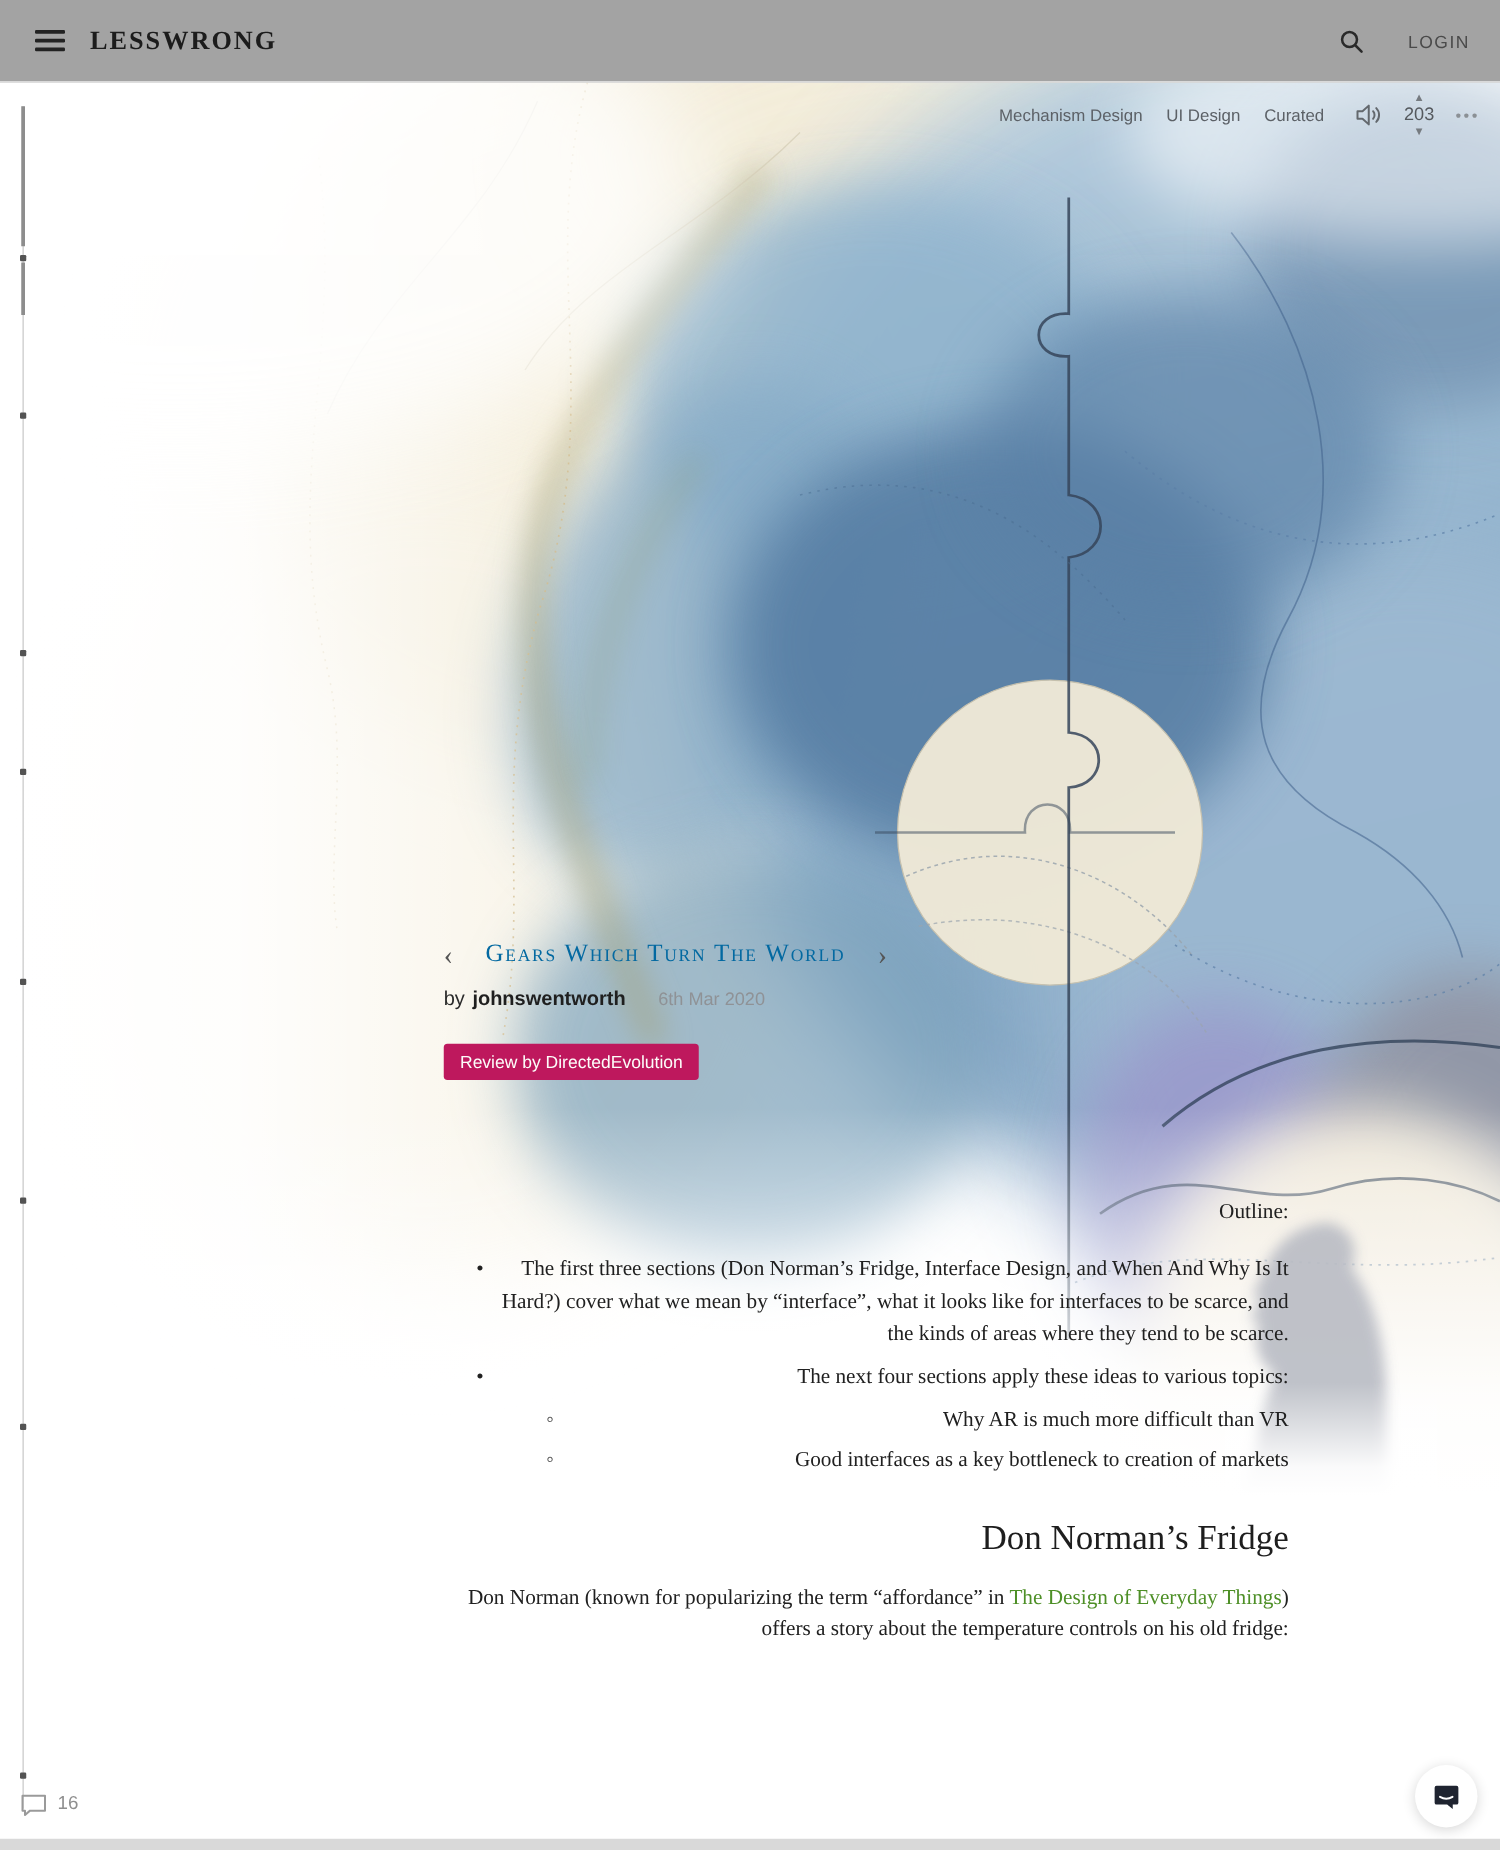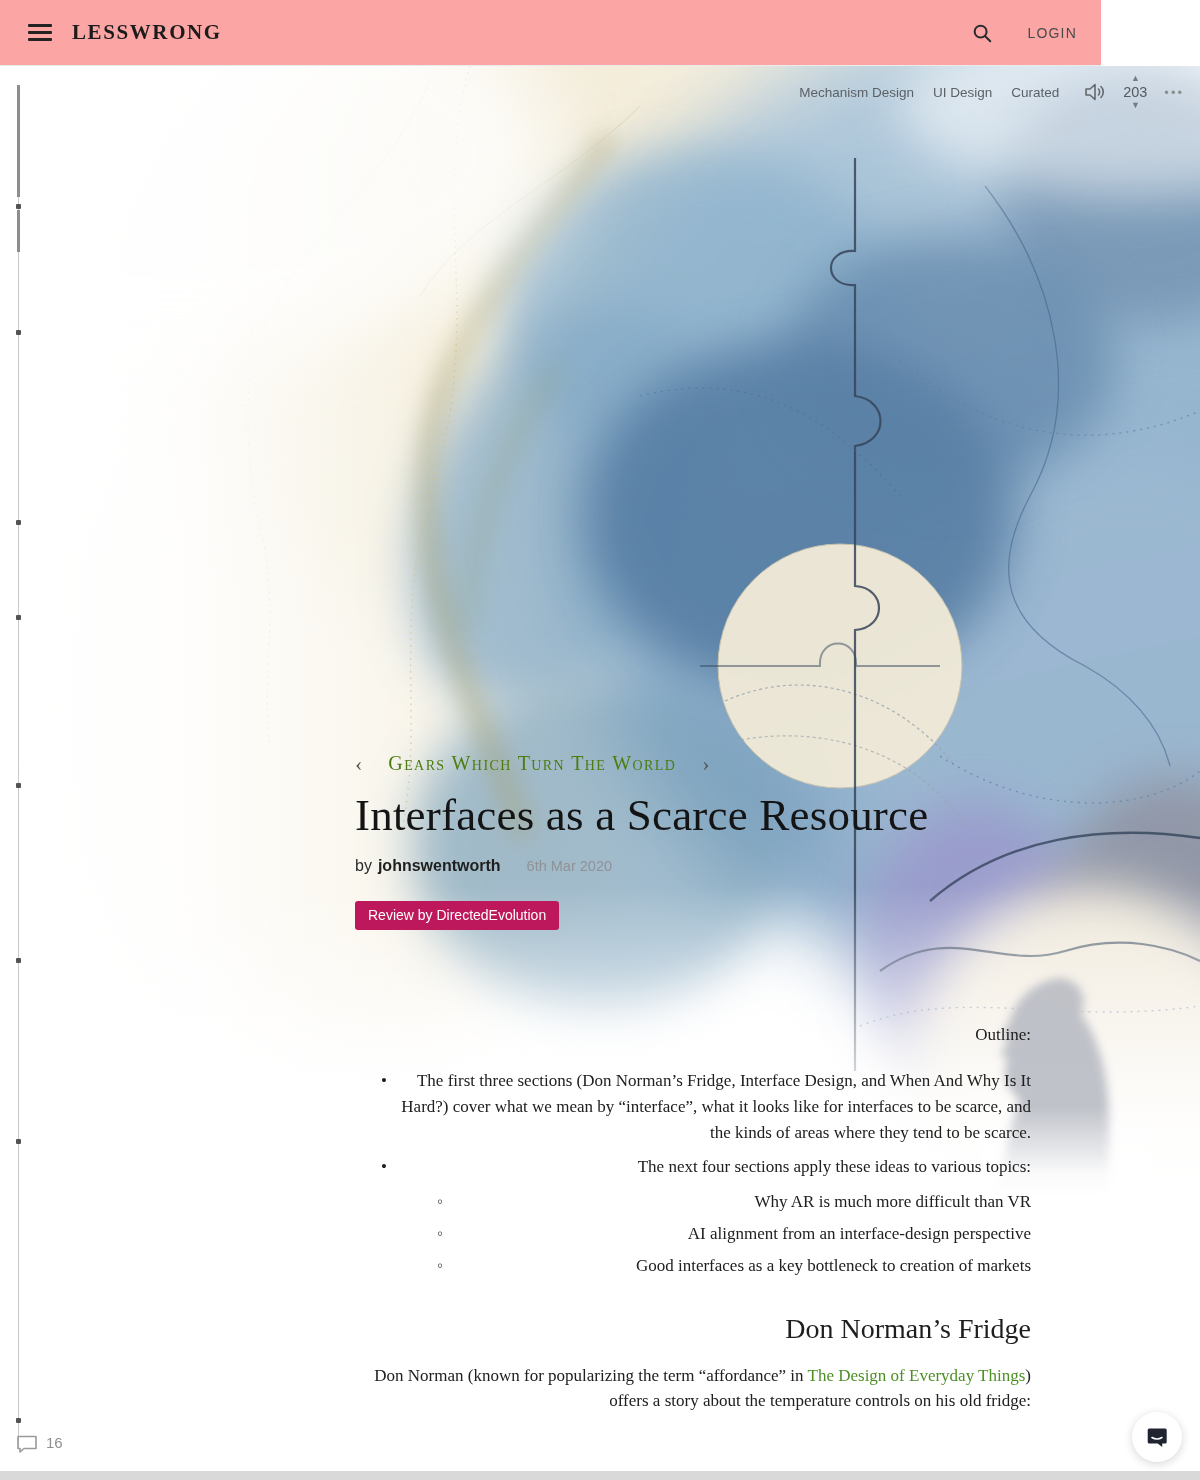--- a/index.html
+++ b/index.html
@@ -5,22 +5,22 @@
   * { margin:0; padding:0; box-sizing:border-box; }
   html,body { background:#fff; }
   .page {
     position:relative; width:1200px; height:1480px;
     background:#fff; overflow:hidden;
     font-family:"Liberation Sans", sans-serif;
   }
 
   
   .header {
-    position:absolute; top:0; left:0; width:1101px; height:66px;
-    background:#fca5a5; border-bottom:1px solid #ebebeb; z-index:40;
+    position:absolute; top:0; left:0; width:1200px; height:66px;
+    background:#a3a3a3; border-bottom:1px solid #ebebeb; z-index:40;
     display:flex; align-items:center;
   }
   .hamburger { margin-left:28px; width:24px; height:17px; display:flex;
     flex-direction:column; justify-content:space-between; cursor:pointer; }
   .hamburger span { display:block; height:3px; background:#222; border-radius:1px; }
   .brand {
     margin-left:20px; font-family:"Liberation Serif", serif;
     font-size:21px; font-weight:600; letter-spacing:1.6px; color:#1c1c1c;
   }
   .header-right { position:absolute; right:24px; top:0; height:66px; display:flex; align-items:center; gap:34px; }
@@ -50,21 +50,21 @@
   .toc-dot { position:absolute; left:0; width:5px; height:5px; background:#535353; border-radius:1px; }
 
   
   .article { position:absolute; left:355px; top:752px; width:676px; z-index:20; color:#202020; }
   .breadcrumb { display:flex; align-items:center; font-family:"Liberation Serif", serif; }
   .bc-chev { color:#555; font-size:22px; cursor:pointer; line-height:1; }
   .bc-chev-left::before { content:"‹"; }
   .bc-chev-right::before { content:"›"; }
   .bc-label {
     margin:0 26px 0 26px; font-variant:small-caps; font-size:20px; font-weight:500;
-    letter-spacing:1.4px; color:#4d7c0f; cursor:pointer;
+    letter-spacing:1.4px; color:#0369a1; cursor:pointer;
   }
   .post-title {
     margin-top:14px; font-family:"Liberation Serif", serif;
     font-size:45px; font-weight:500; color:#141414; letter-spacing:0.2px;
   }
   .byline { margin-top:16px; display:flex; align-items:baseline; font-size:16px; color:#2b2b2b; }
   .byline .prefix { margin-right:6px; }
   .byline .author { font-weight:700; color:#1f1f1f; cursor:pointer; }
   .byline .date { margin-left:26px; font-size:14.5px; color:#8f9296;text-align:right; }
   .review-badge {
@@ -232,39 +232,37 @@
     <div class="toc-dot" style="top:1333px;"></div>
   </div>
 
   <div class="article">
     <div class="breadcrumb">
       <span class="bc-chev bc-chev-left"></span>
       <span class="bc-label">Gears Which Turn The World</span>
       <span class="bc-chev bc-chev-right"></span>
     </div>
 
-    <h1 class="post-title">Interfaces as a Scarce Resource</h1>
 
     <div class="byline">
       <span class="prefix">by</span>
       <span class="author">johnswentworth</span>
       <span class="date">6th Mar 2020</span>
     </div>
 
     <span class="review-badge">Review by DirectedEvolution</span>
 
     <div class="post-body">
       <div class="outline-label">Outline:</div>
       <ul class="bullets">
         <li>The first three sections (Don Norman’s Fridge, Interface Design, and When And Why Is It Hard?) cover what we mean by “interface”, what it looks like for interfaces to be scarce, and the kinds of areas where they tend to be scarce.</li>
         <li>
           <span>The next four sections apply these ideas to various topics:</span>
           <ul class="subbullets">
             <li>Why AR is much more difficult than VR</li>
-            <li>AI alignment from an interface-design perspective</li>
             <li>Good interfaces as a key bottleneck to creation of markets</li>
           </ul>
         </li>
       </ul>
 
       <h2 class="section-heading">Don Norman’s Fridge</h2>
 
       <p class="body-para"><span>Don Norman (known for popularizing the term “affordance” in </span><a>The Design of Everyday Things</a><span>) offers a story about the temperature controls on his old fridge:</span></p>
     </div>
   </div>

